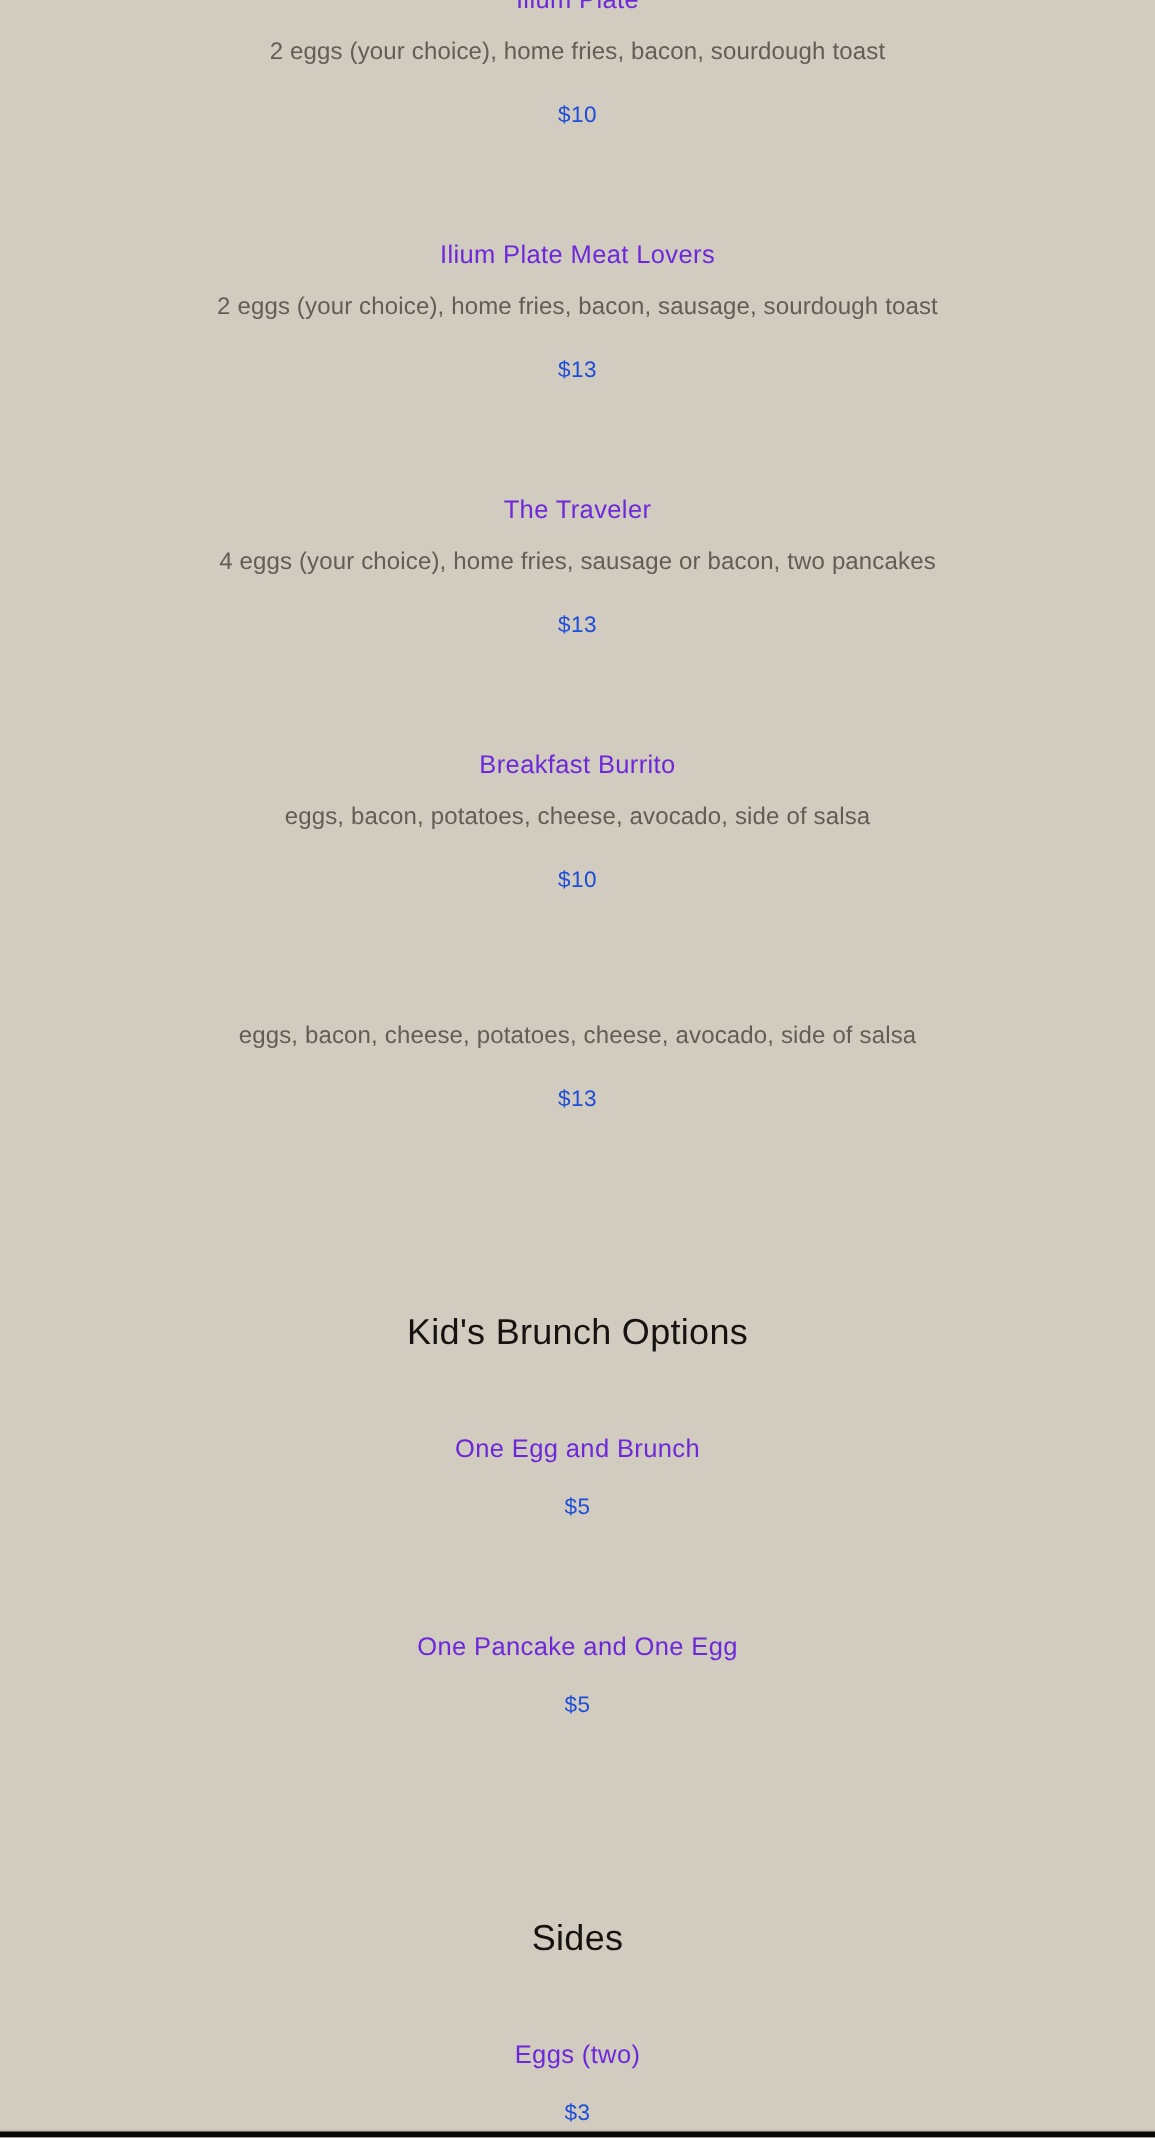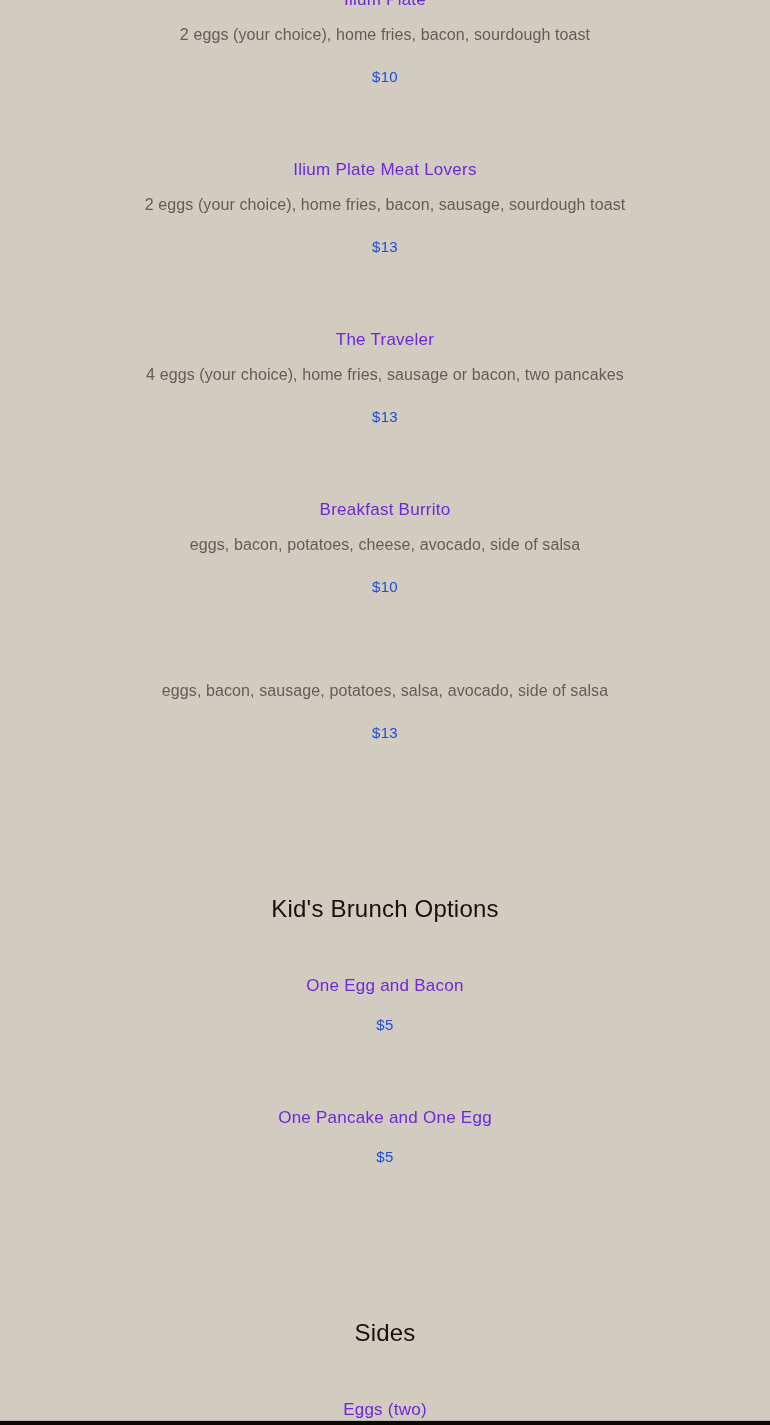--- a/index.html
+++ b/index.html
@@ -27,21 +27,20 @@
     width: 770px;
   }
 
   .section-heading {
     text-align: center;
     font-size: 24px;
     line-height: 30px;
     font-weight: 400;
     color: #15120f;
     letter-spacing: 0.2px;
-    margin-top: 20px;
   }
 
   .item {
     width: 540px;
     margin: 0 auto;
     text-align: center;
   }
 
   .item-title {
     font-size: 17px;
@@ -126,36 +125,36 @@
 
     <div class="item">
       <div class="item-title">Breakfast Burrito</div>
       <div class="item-desc">eggs, bacon, potatoes, cheese, avocado, side of salsa</div>
       <div class="item-price">$10</div>
     </div>
 
     <div class="gap-item"></div>
 
     <div class="item">
-      <div class="item-desc">eggs, bacon, sausage, potatoes, salsa, avocado, side of salsa</div>
+      <div class="item-desc">eggs, bacon, cheese, potatoes, cheese, avocado, side of salsa</div>
       <div class="item-price">$13</div>
     </div>
 
   </div>
 
   <div class="gap-section"></div>
 
   <div class="menu-section">
 
     <div class="section-heading">Kid's Brunch Options</div>
 
     <div class="gap-heading"></div>
 
     <div class="item">
-      <div class="item-title">One Egg and Bacon</div>
+      <div class="item-title">One Egg and Brunch</div>
 
       <div class="item-price">$5</div>
     </div>
 
     <div class="gap-item"></div>
 
     <div class="item">
       <div class="item-title">One Pancake and One Egg</div>
 
       <div class="item-price">$5</div>

